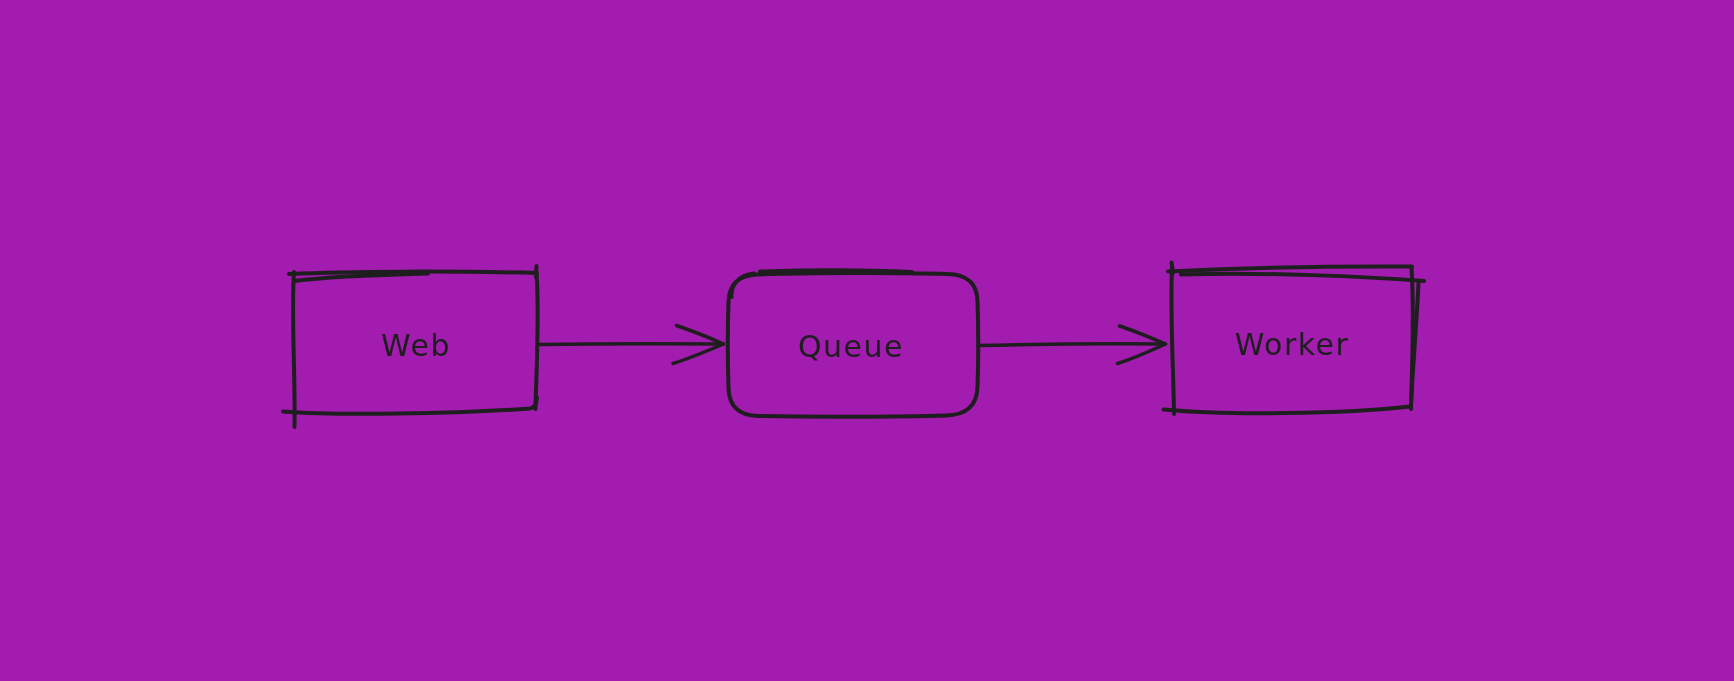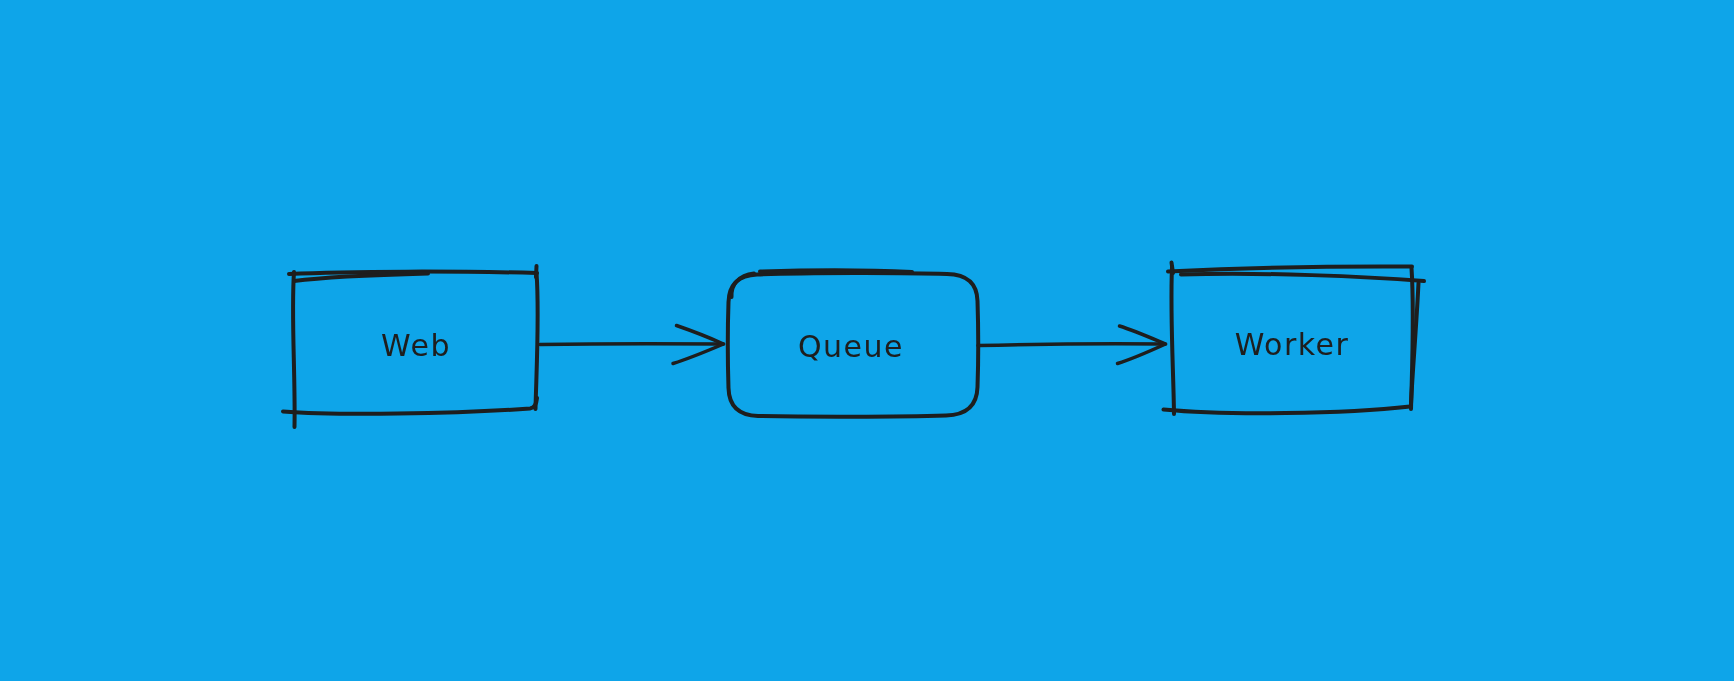--- a/index.html
+++ b/index.html
@@ -7,21 +7,21 @@
     padding: 0;
     width: 1734px;
     height: 681px;
     background: #ffffff;
     overflow: hidden;
   }
   .canvas {
     position: relative;
     width: 1734px;
     height: 681px;
-    background: #0ea5e9;
+    background: #a21caf;
   }
   svg { display: block; }
   .node path, .edge path {
     fill: none;
     stroke-linecap: round;
     stroke-linejoin: round;
   }
   .node path { stroke-width: 4; }
   .edge path { stroke-width: 3.5; }
   .labels text {

